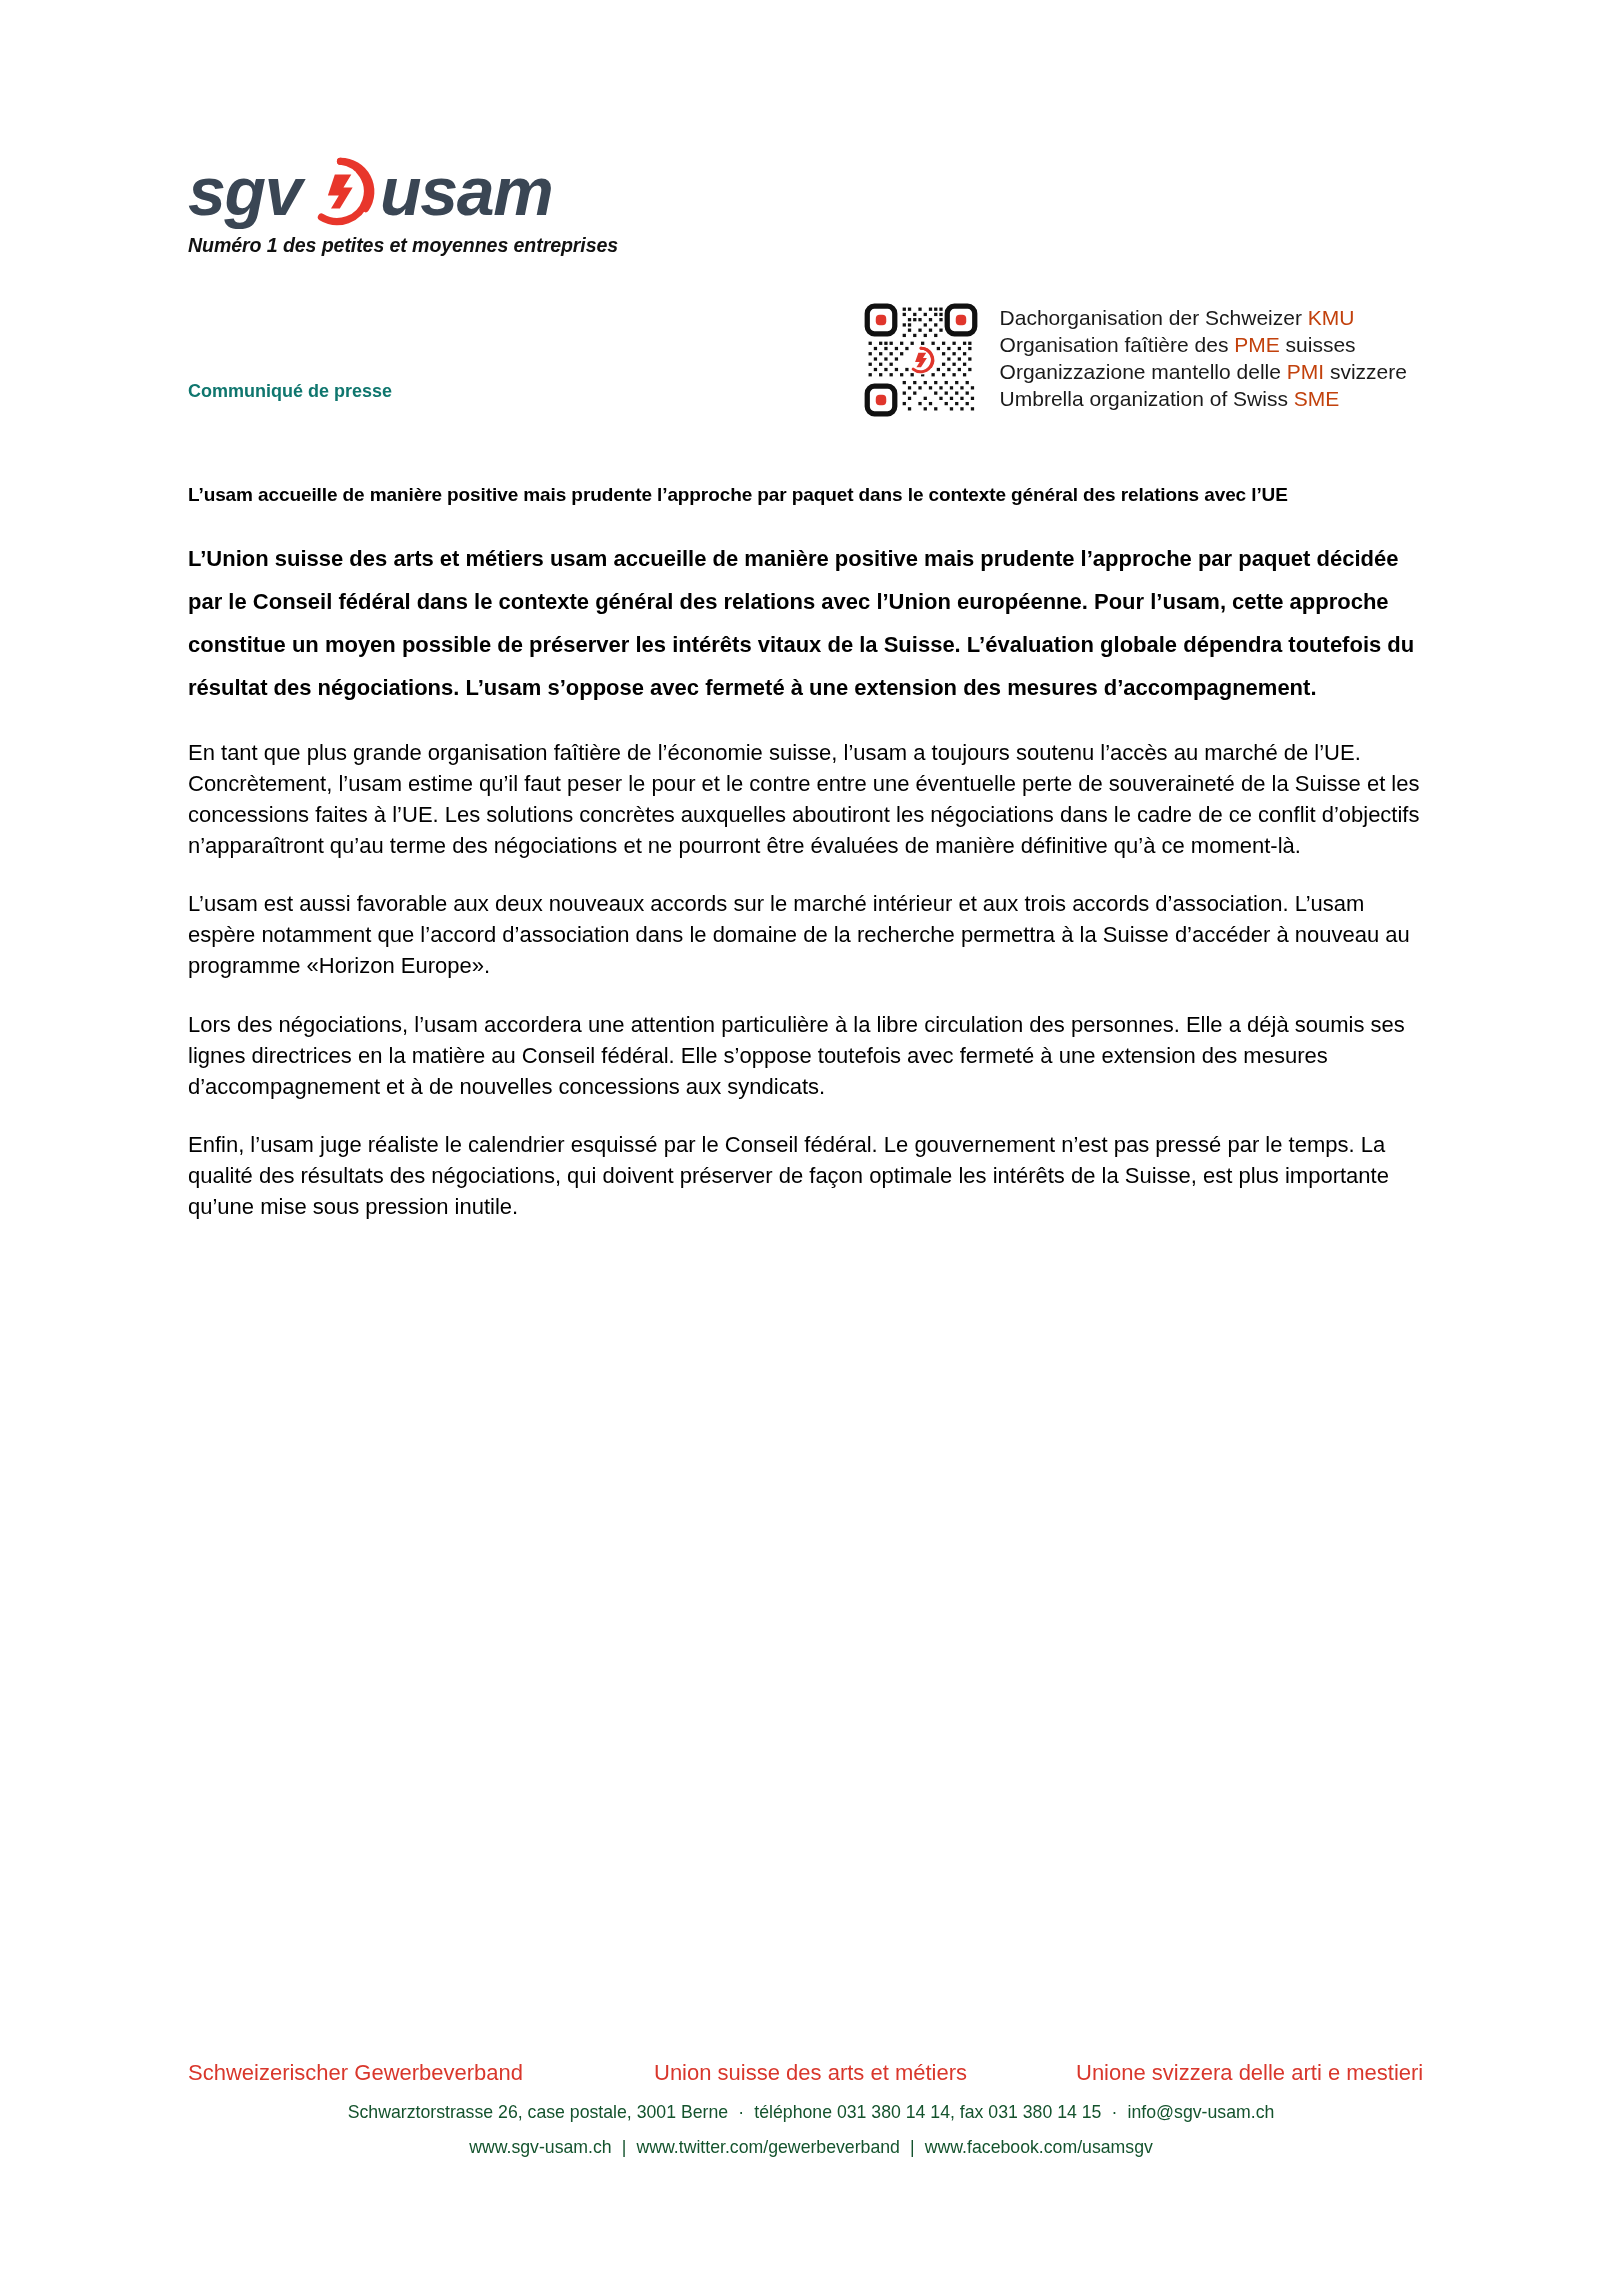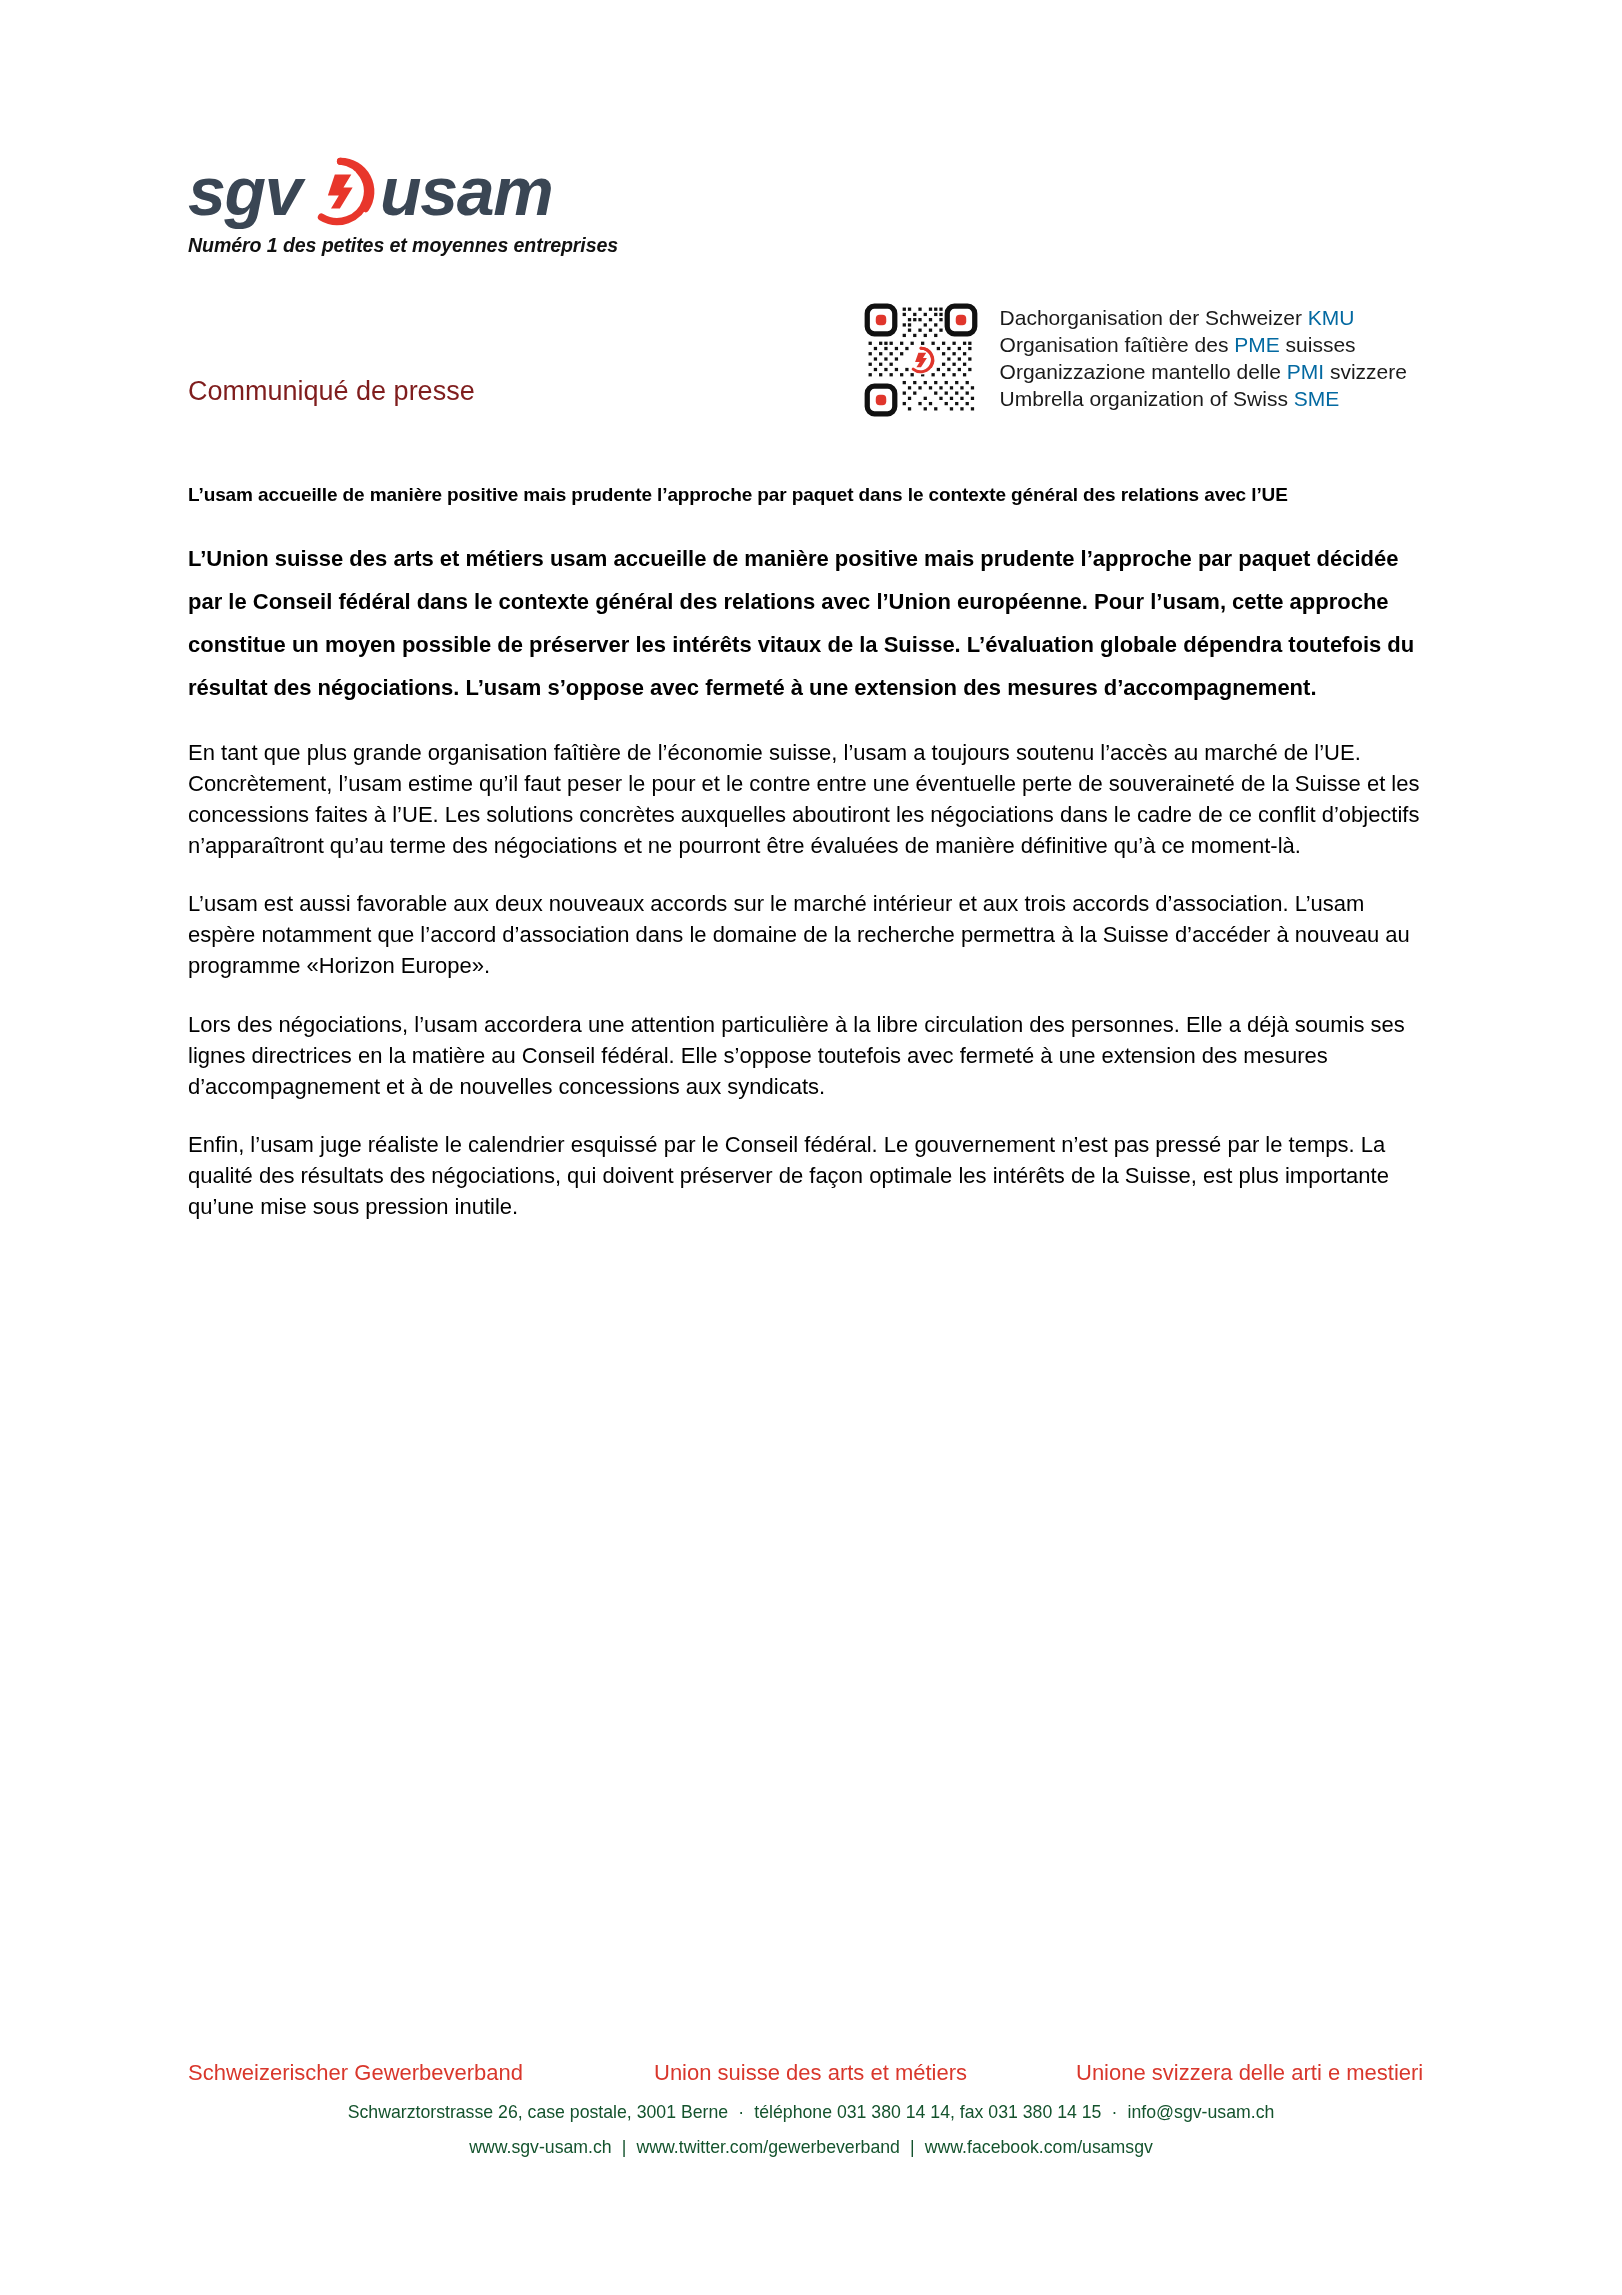--- a/index.html
+++ b/index.html
@@ -86,35 +86,35 @@
   .org-lines {
     margin-left: 19.6px;
     padding-top: 2.6px;
   }
   .org-line {
     font-size: 21px;
     line-height: 27px;
     color: #1a1a1a;
     white-space: nowrap;
   }
-  .accent { color: #0369a1; }
+  .accent { color: #c2410c; }
 
   
   .doc {
     position: absolute;
     left: 188px;
     top: 377px;
     width: 1247px;
   }
 
   .meta-title {
-    font-size: 27px;
-    font-weight: normal;
+    font-size: 18px;
+    font-weight: bold;
     line-height: 29.4px;
-    color: #7f1d1d;
+    color: #0f766e;
   }
   .meta-place {
     font-size: 22px;
     line-height: 29.4px;
     color: #000;
   }
 
   .headline {
     margin-top: 72px;
     font-size: 19px;

